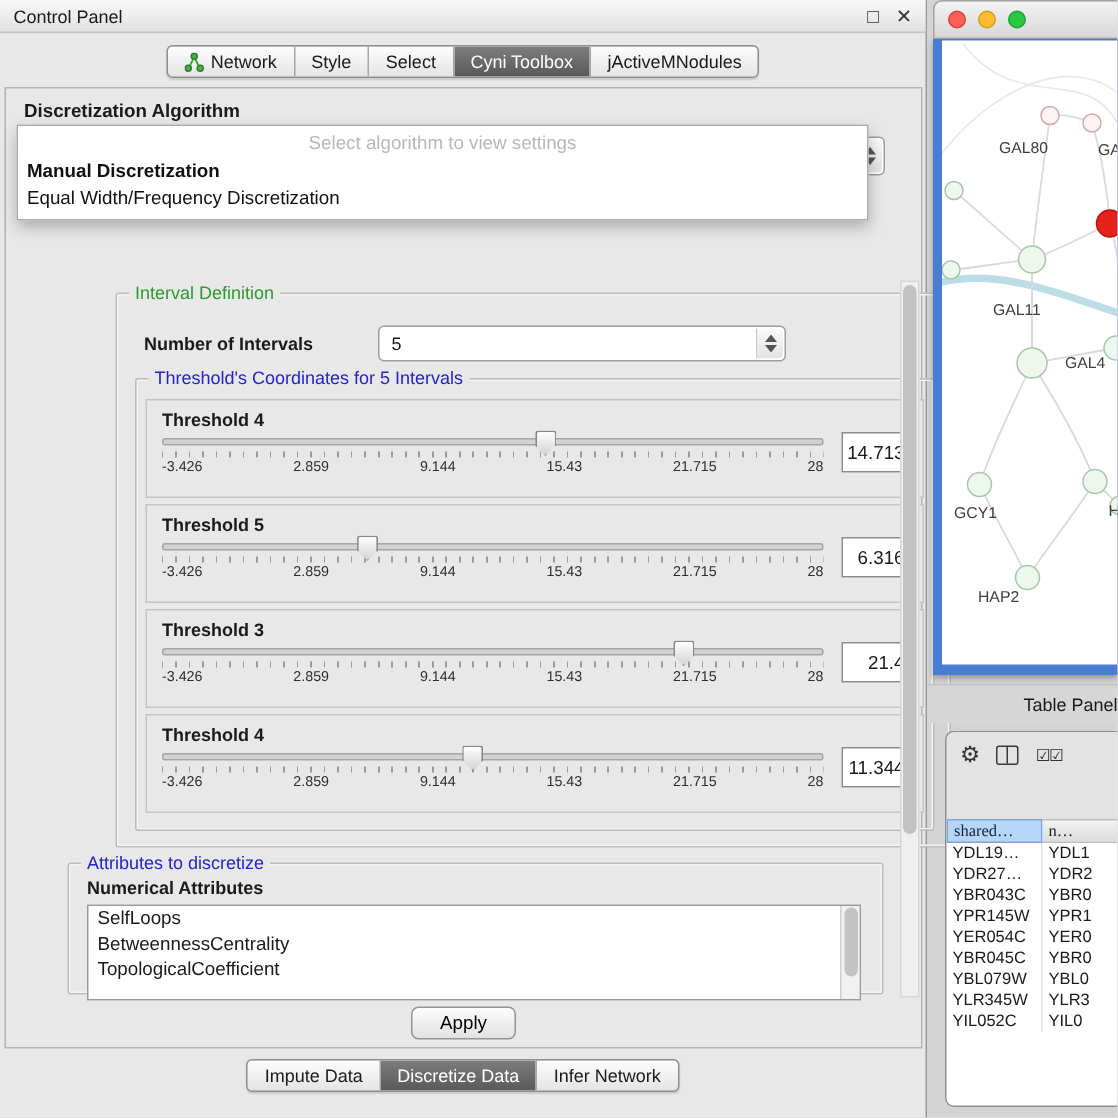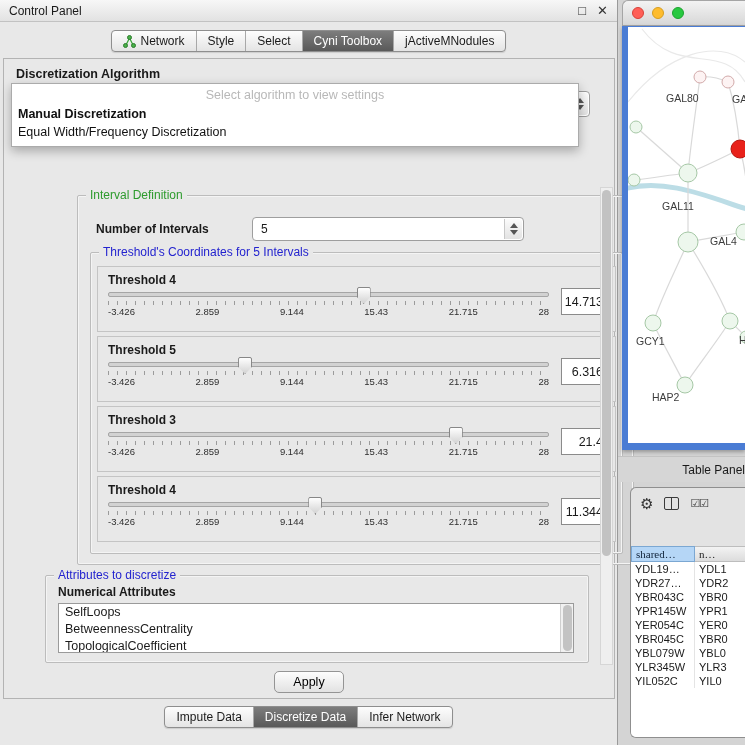--- a/index.html
+++ b/index.html
@@ -50,21 +50,21 @@
   .t-label{position:absolute;left:10px;top:6px;font-size:12px;font-weight:bold;}
   .slider{position:absolute;left:10px;right:66px;top:25px;}
   .track{position:relative;height:5px;background:#d2d2d2;border:1px solid #a5a5a5;border-radius:2px;}
   .thumb{position:absolute;top:-6px;width:14px;height:17px;background:linear-gradient(#fefefe,#d4d4d4);border:1px solid #878787;border-radius:2px;clip-path:polygon(0 0,100% 0,100% 58%,50% 100%,0 58%);}
   .ticks{margin-top:4px;height:4px;background:repeating-linear-gradient(90deg,#9b9b9b 0 1px,transparent 1px 9px);}
   .scale{display:flex;justify-content:space-between;font-size:9.5px;color:#2e2e2e;margin-top:1px;}
   .t-value{position:absolute;right:6px;top:21px;width:48px;height:27px;background:#fff;border:1px solid #8b8b8b;font-size:12.5px;display:flex;align-items:center;justify-content:flex-end;padding-right:5px;}
 
   .attrs-group{left:41px;top:516px;width:544px;height:88px;}
   .attrs-subtitle{position:absolute;left:12px;top:9px;font-size:12px;}
-  .listbox{position:absolute;left:12px;top:27px;right:14px;height:50px;background:#fff;border:1px solid #9a9a9a;overflow:hidden;}
+  .listbox{position:absolute;left:12px;top:27px;right:14px;height:64px;background:#fff;border:1px solid #9a9a9a;overflow:hidden;}
   .list-item{font-size:12.5px;line-height:17px;padding-left:6px;white-space:nowrap;}
   .list-scrollbar{position:absolute;right:0;top:0;bottom:0;width:13px;background:#f1f1f1;border-left:1px solid #cfcfcf;}
   .list-thumb{position:absolute;left:2px;top:1px;width:9px;height:46px;background:#c3c3c3;border-radius:5px;}
 
   .apply-btn{position:absolute;left:calc(50% - 35px);top:612px;width:70px;height:22px;border:1px solid #949494;border-radius:5px;background:linear-gradient(#fdfdfd,#e2e2e2);font-size:12.5px;font-family:"Liberation Sans",sans-serif;cursor:pointer;}
 
   .main-scrollbar{position:absolute;right:1px;top:128px;width:13px;height:478px;background:#efefef;border:1px solid #d6d6d6;}
   .main-thumb{position:absolute;left:1px;top:2px;width:9px;height:366px;background:#c2c2c2;border-radius:5px;}
 
   .bottom-tabs{position:absolute;left:0;right:0;top:706px;display:flex;justify-content:center;}

